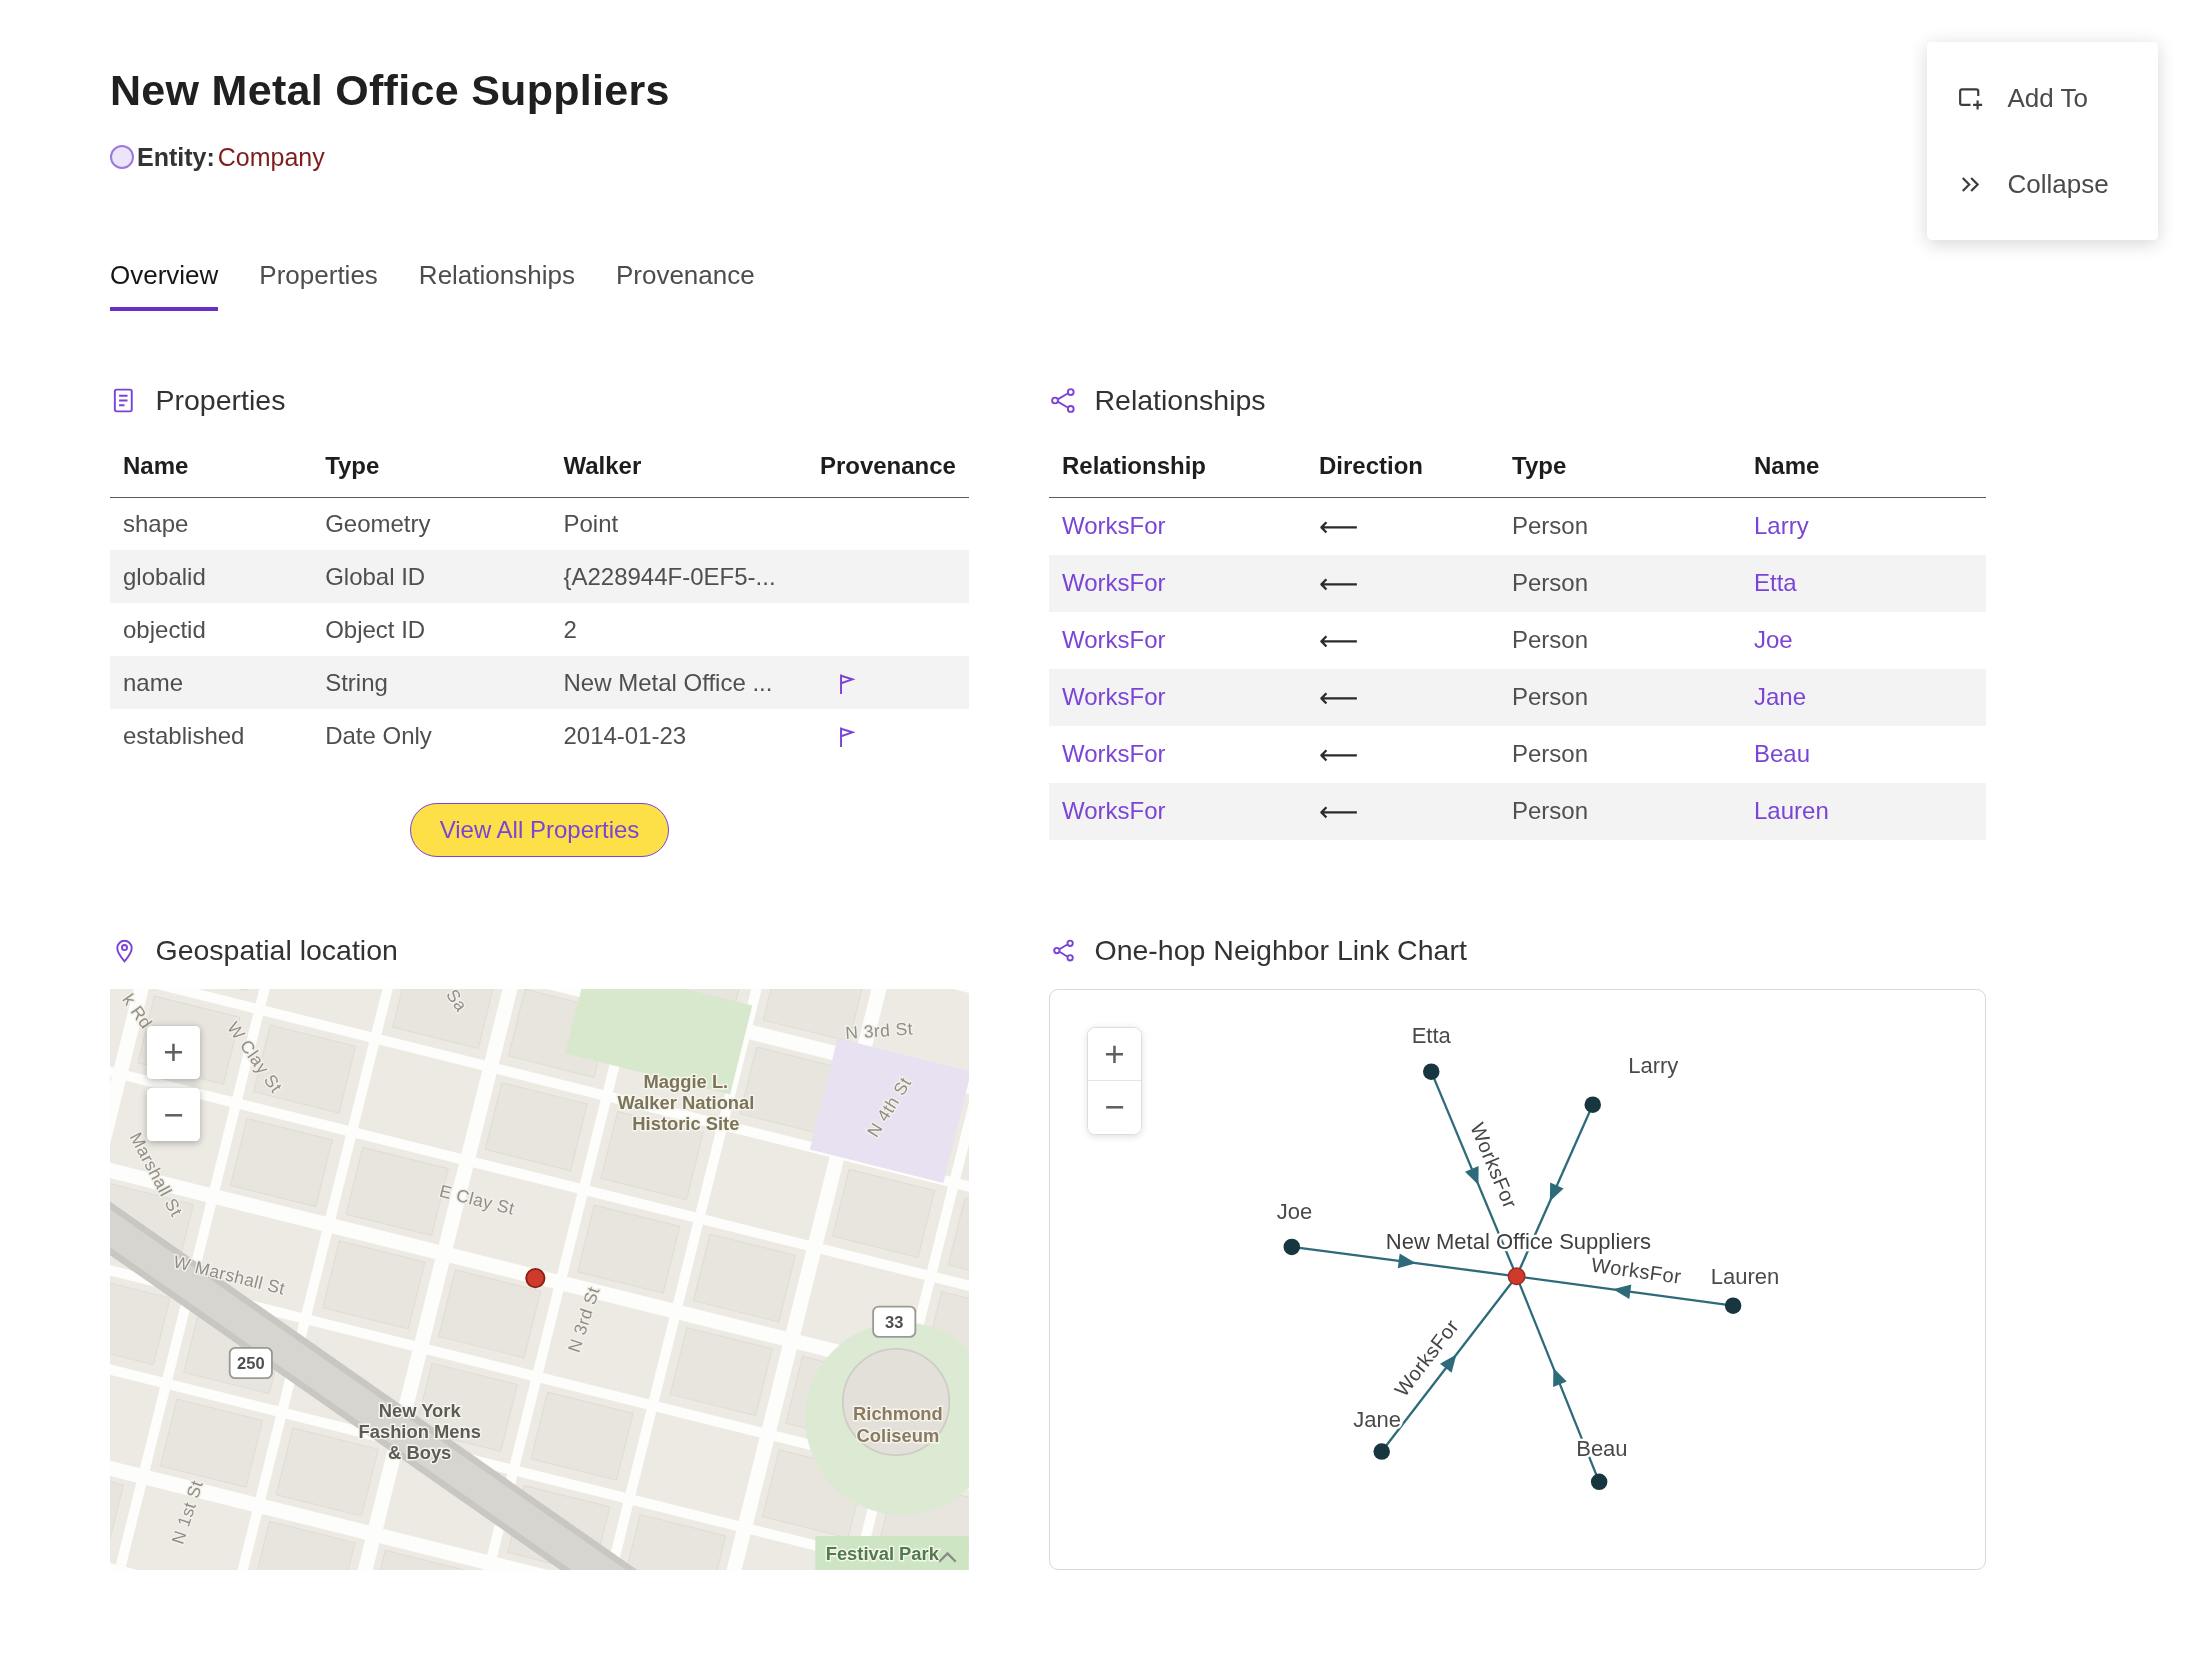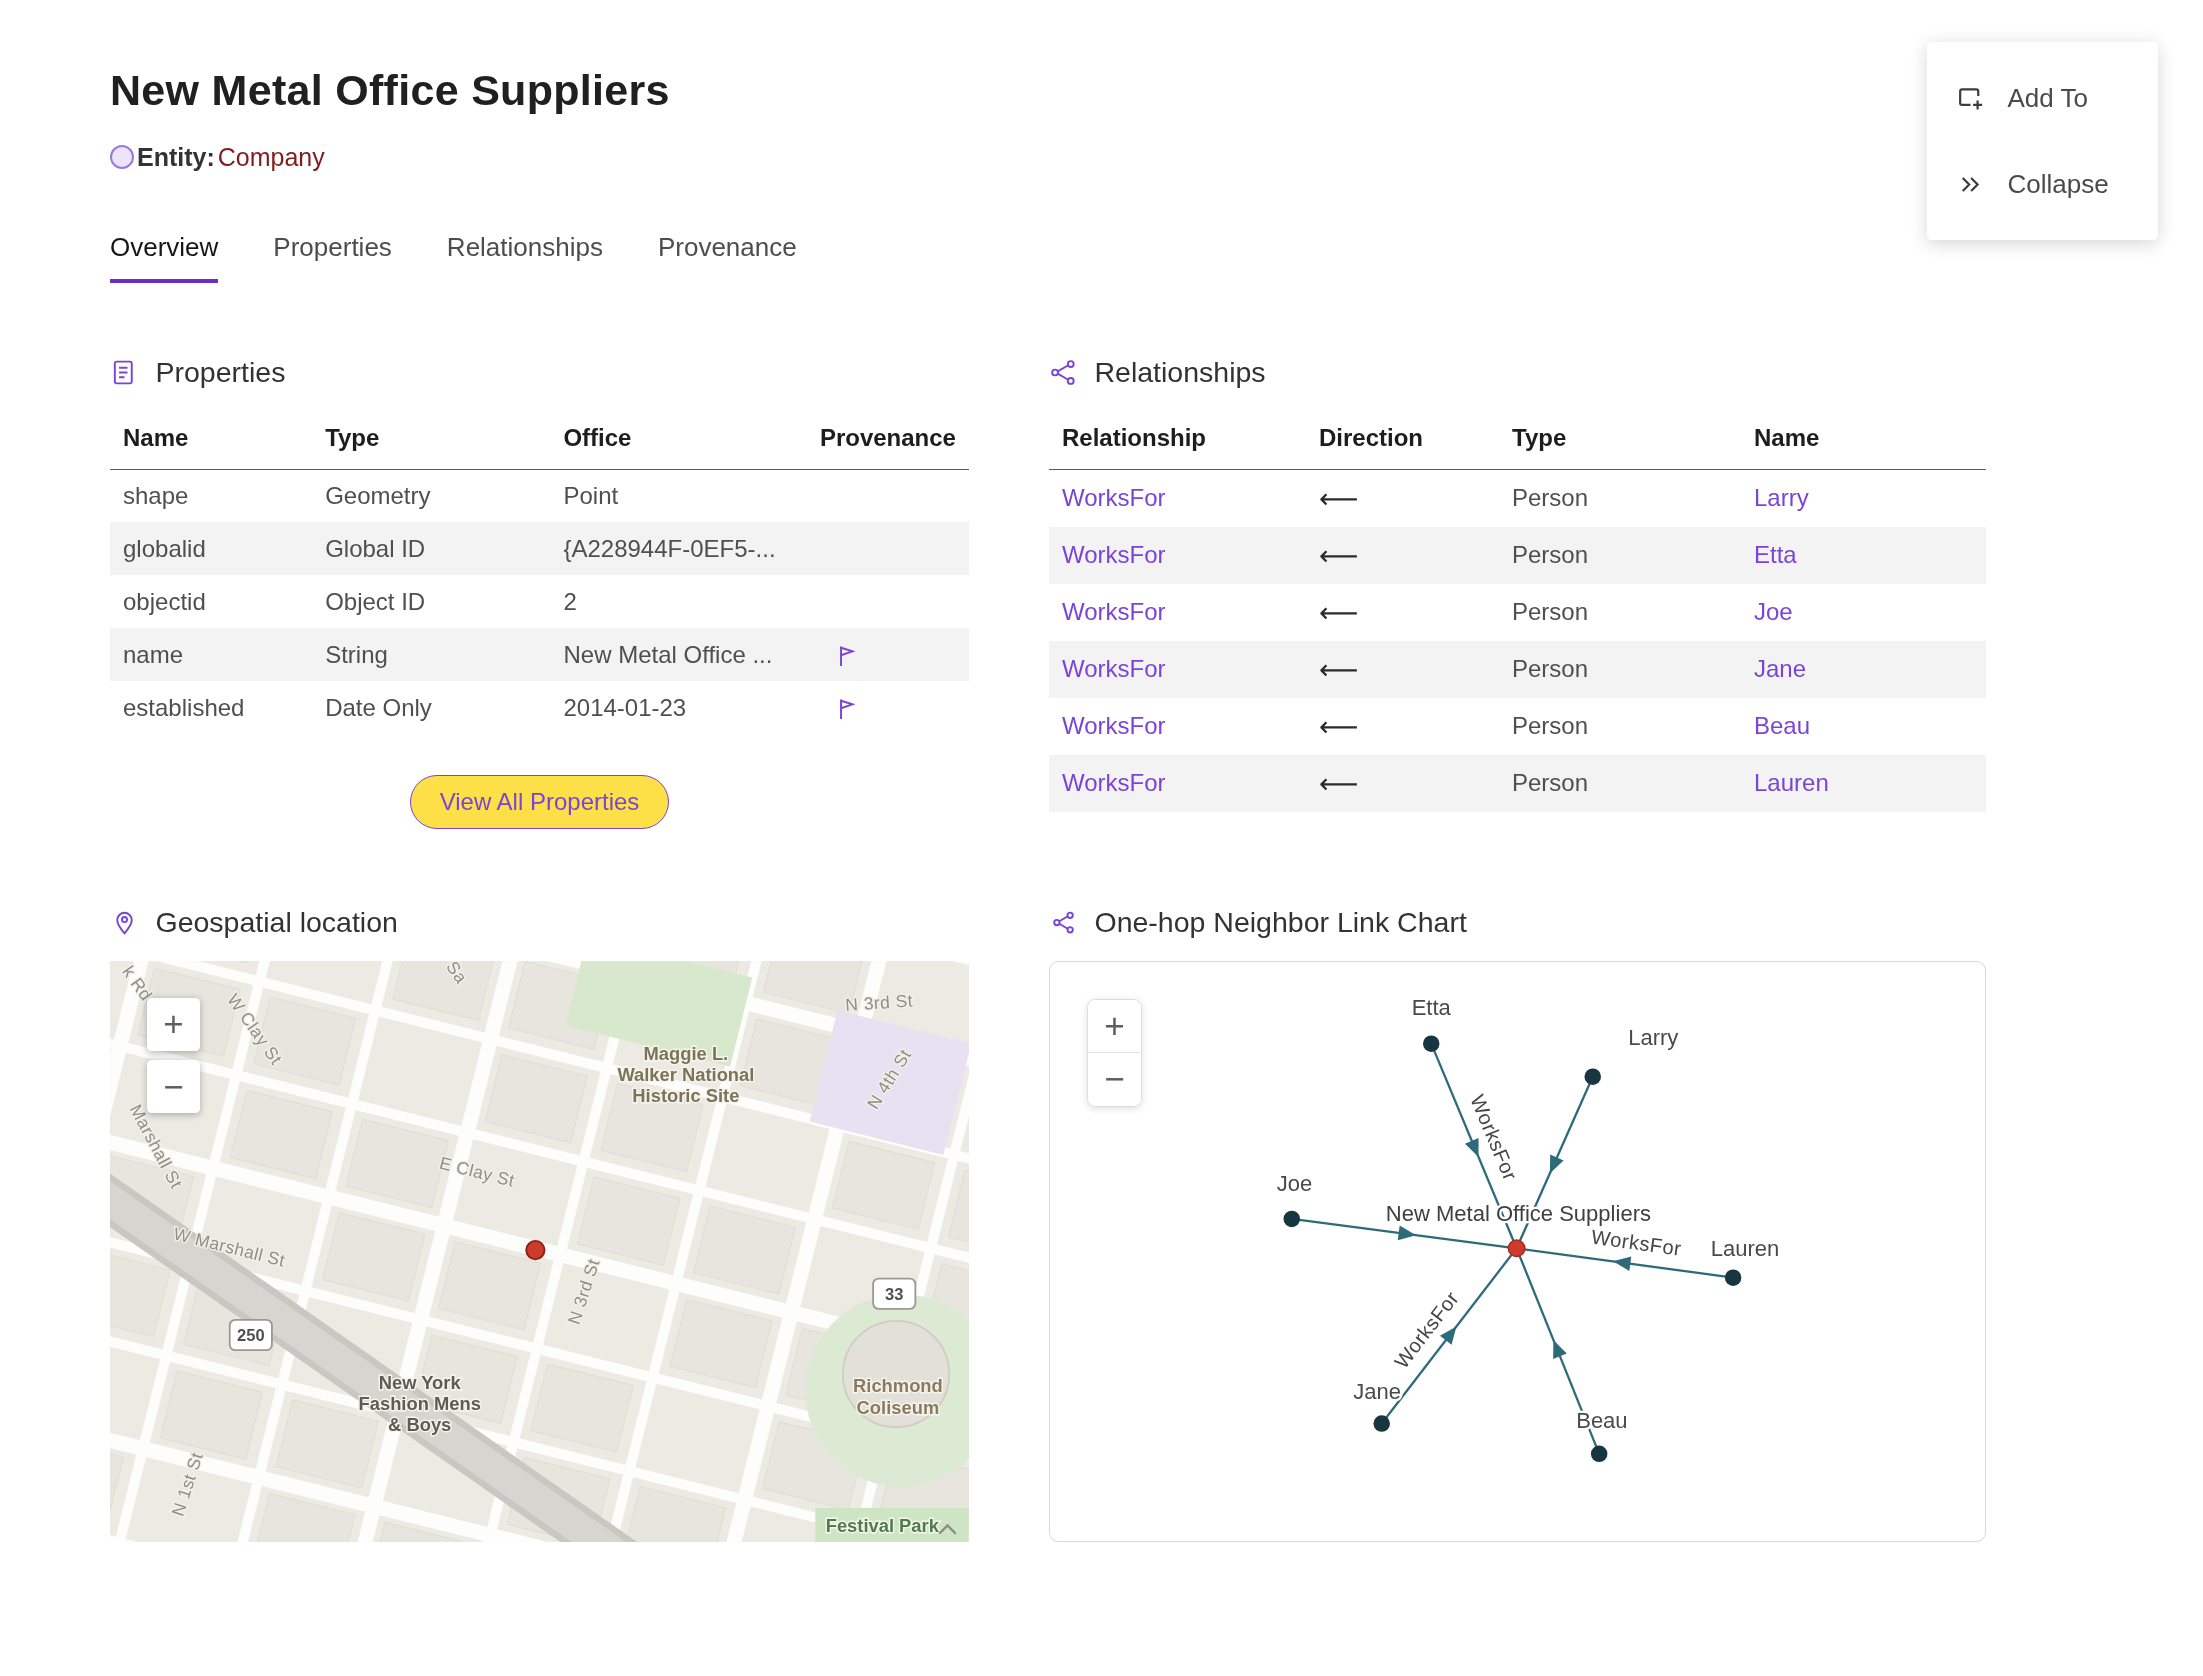--- a/index.html
+++ b/index.html
@@ -9,21 +9,21 @@
     font-family:"Liberation Sans", sans-serif; color:#4a4a4a;
   }
   .page { padding:40px 110px 0 110px; }
 
   h1.title { margin:26px 0 0 0; font-size:43px; font-weight:700; color:#202020; letter-spacing:0.3px; }
   .entity-row { display:flex; align-items:center; gap:3px; margin-top:27.5px; }
   .entity-dot { width:24px; height:24px; border-radius:50%; border:2.8px solid #9b78dd; background:#ece4f8; }
   .entity-label { font-size:25px; font-weight:700; color:#333; }
   .entity-type { font-size:25px; color:#7f1d1d; }
 
-  .tabs { display:flex; gap:55px; margin-top:60px; }
+  .tabs { display:flex; gap:41px; margin-top:88px; }
   .tab { font-size:26px; color:#4d4d4d; padding-bottom:16.5px; cursor:pointer; border-bottom:4.6px solid transparent; }
   .tab.active { color:#161616; border-bottom-color:#6a2fc9; }
 
   .grid { display:grid; grid-template-columns:859px 937px; column-gap:80px; margin-top:73px; align-items:stretch; }
   .grid2 { margin-top:77px; }
 
   .panel { display:flex; flex-direction:column; }
   .sec-head { display:flex; align-items:center; gap:16.5px; font-size:28.5px; color:#323232; margin-bottom:22px; }
   .sec-head svg { flex:0 0 auto; }
 
@@ -89,21 +89,21 @@
         <colgroup>
             <col style="width:204px">
             <col style="width:242px">
             <col style="width:260px">
             <col style="width:152px">
           </colgroup>
         <thead>
             <tr>
           <th>Name</th>
           <th>Type</th>
-          <th>Office</th>
+          <th>Walker</th>
           <th>Provenance</th>
         </tr>
           </thead>
         <tbody id="props-body">
             <tr>
               <td>shape</td>
               <td>Geometry</td>
               <td>Point</td>
               <td></td>
             </tr>

